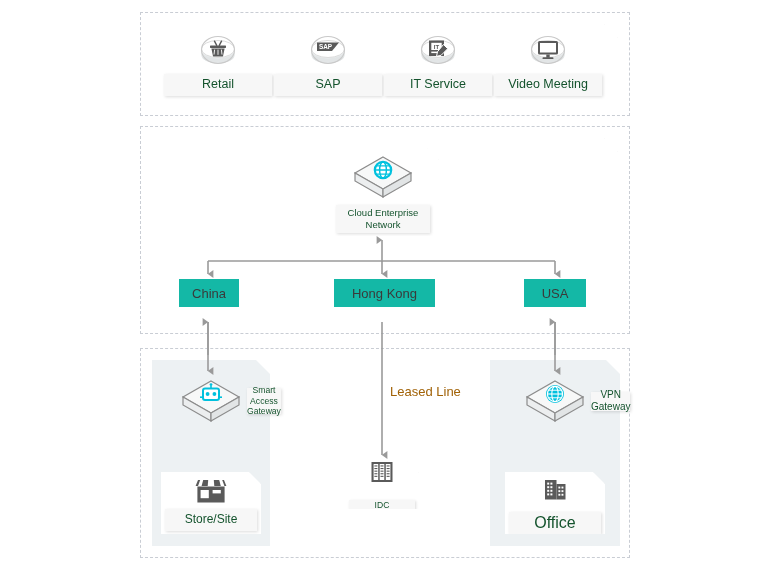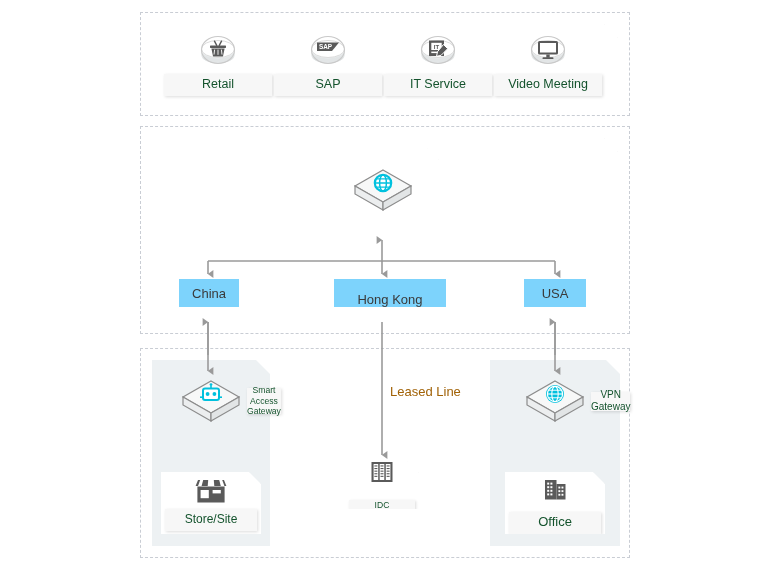--- a/index.html
+++ b/index.html
@@ -100,21 +100,21 @@
     margin-top: 2px;
     width: 108px;
     height: 22px;
     font-size: 12.5px;
   }
 
   
   .region-chip {
     position: absolute;
     height: 28px;
-    background: #7dd3fc;
+    background: #14b8a6;
     display: flex;
     align-items: center;
     justify-content: center;
     font-size: 13px;
     color: #3a3a3a;
   }
 
   
   .box3d { width: 72px; height: 56px; position: relative; }
 
@@ -262,26 +262,30 @@
         <g transform="translate(36,19)">
           <circle r="8.6" fill="#ffffff"></circle>
           <circle r="8.2" fill="none" stroke="#00c1de" stroke-width="2.2"></circle>
           <ellipse rx="3.4" ry="8.2" fill="none" stroke="#00c1de" stroke-width="1.5"></ellipse>
           <line x1="-8.2" y1="0" x2="8.2" y2="0" stroke="#00c1de" stroke-width="1.5"></line>
           <line x1="-7.2" y1="-4.1" x2="7.2" y2="-4.1" stroke="#00c1de" stroke-width="1.3"></line>
           <line x1="-7.2" y1="4.1" x2="7.2" y2="4.1" stroke="#00c1de" stroke-width="1.3"></line>
         </g>
       </svg>
     </div>
+    <div class="label-plate" style="width:94px; height:28px; flex-direction:column; font-size:9.5px; margin-top:-2px;">
+      <span>Cloud Enterprise</span>
+      <span>Network</span>
+    </div>
   </div>
 
   <div class="region-chip" style="left:179px; top:279px; width:60px;">
     <span>China</span>
   </div>
-  <div class="region-chip" style="left:334px; top:279px; width:112px;align-items:flex-end;">
+  <div class="region-chip" style="left:334px; top:279px; width:101px;">
     <span>Hong Kong</span>
   </div>
   <div class="region-chip" style="left:524px; top:279px; width:62px;">
     <span>USA</span>
   </div>
 
   <div class="cube-node" style="left:175px; top:375px; width:72px;">
     <div class="box3d">
       <svg width="72" height="56" viewBox="0 0 72 56">
         <path d="M36,6 L64,22 L36,38 L8,22 Z" fill="#f7f8f8" stroke="#8c8c8c" stroke-width="1.2"></path>
@@ -361,21 +365,21 @@
           <rect x="12.4" y="20.4" width="2" height="2"></rect>
           <rect x="20.4" y="13.6" width="1.9" height="1.9"></rect>
           <rect x="23.5" y="13.6" width="1.9" height="1.9"></rect>
           <rect x="20.4" y="17.2" width="1.9" height="1.9"></rect>
           <rect x="23.5" y="17.2" width="1.9" height="1.9"></rect>
           <rect x="20.4" y="20.8" width="1.9" height="1.9"></rect>
           <rect x="23.5" y="20.8" width="1.9" height="1.9"></rect>
         </g>
       </svg>
     </div>
-    <div class="label-plate" style="width:92px; height:22px; font-size:13px; margin-top:9px;">Office</div>
+    <div class="label-plate" style="width:92px; height:22px; font-size:16px; margin-top:9px;">Office</div>
   </div>
 
   <div class="card" style="left:345px; top:461px; width:74px; height:48px;gap:14px;">
     <div>
       <svg width="26" height="24" viewBox="0 0 26 24">
         <rect x="2.5" y="2" width="21" height="20" fill="#5a5a5a"></rect>
         <g fill="#ffffff">
           <rect x="4.6" y="4" width="4.6" height="16"></rect>
           <rect x="10.7" y="4" width="4.6" height="16"></rect>
           <rect x="16.8" y="4" width="4.6" height="16"></rect>

